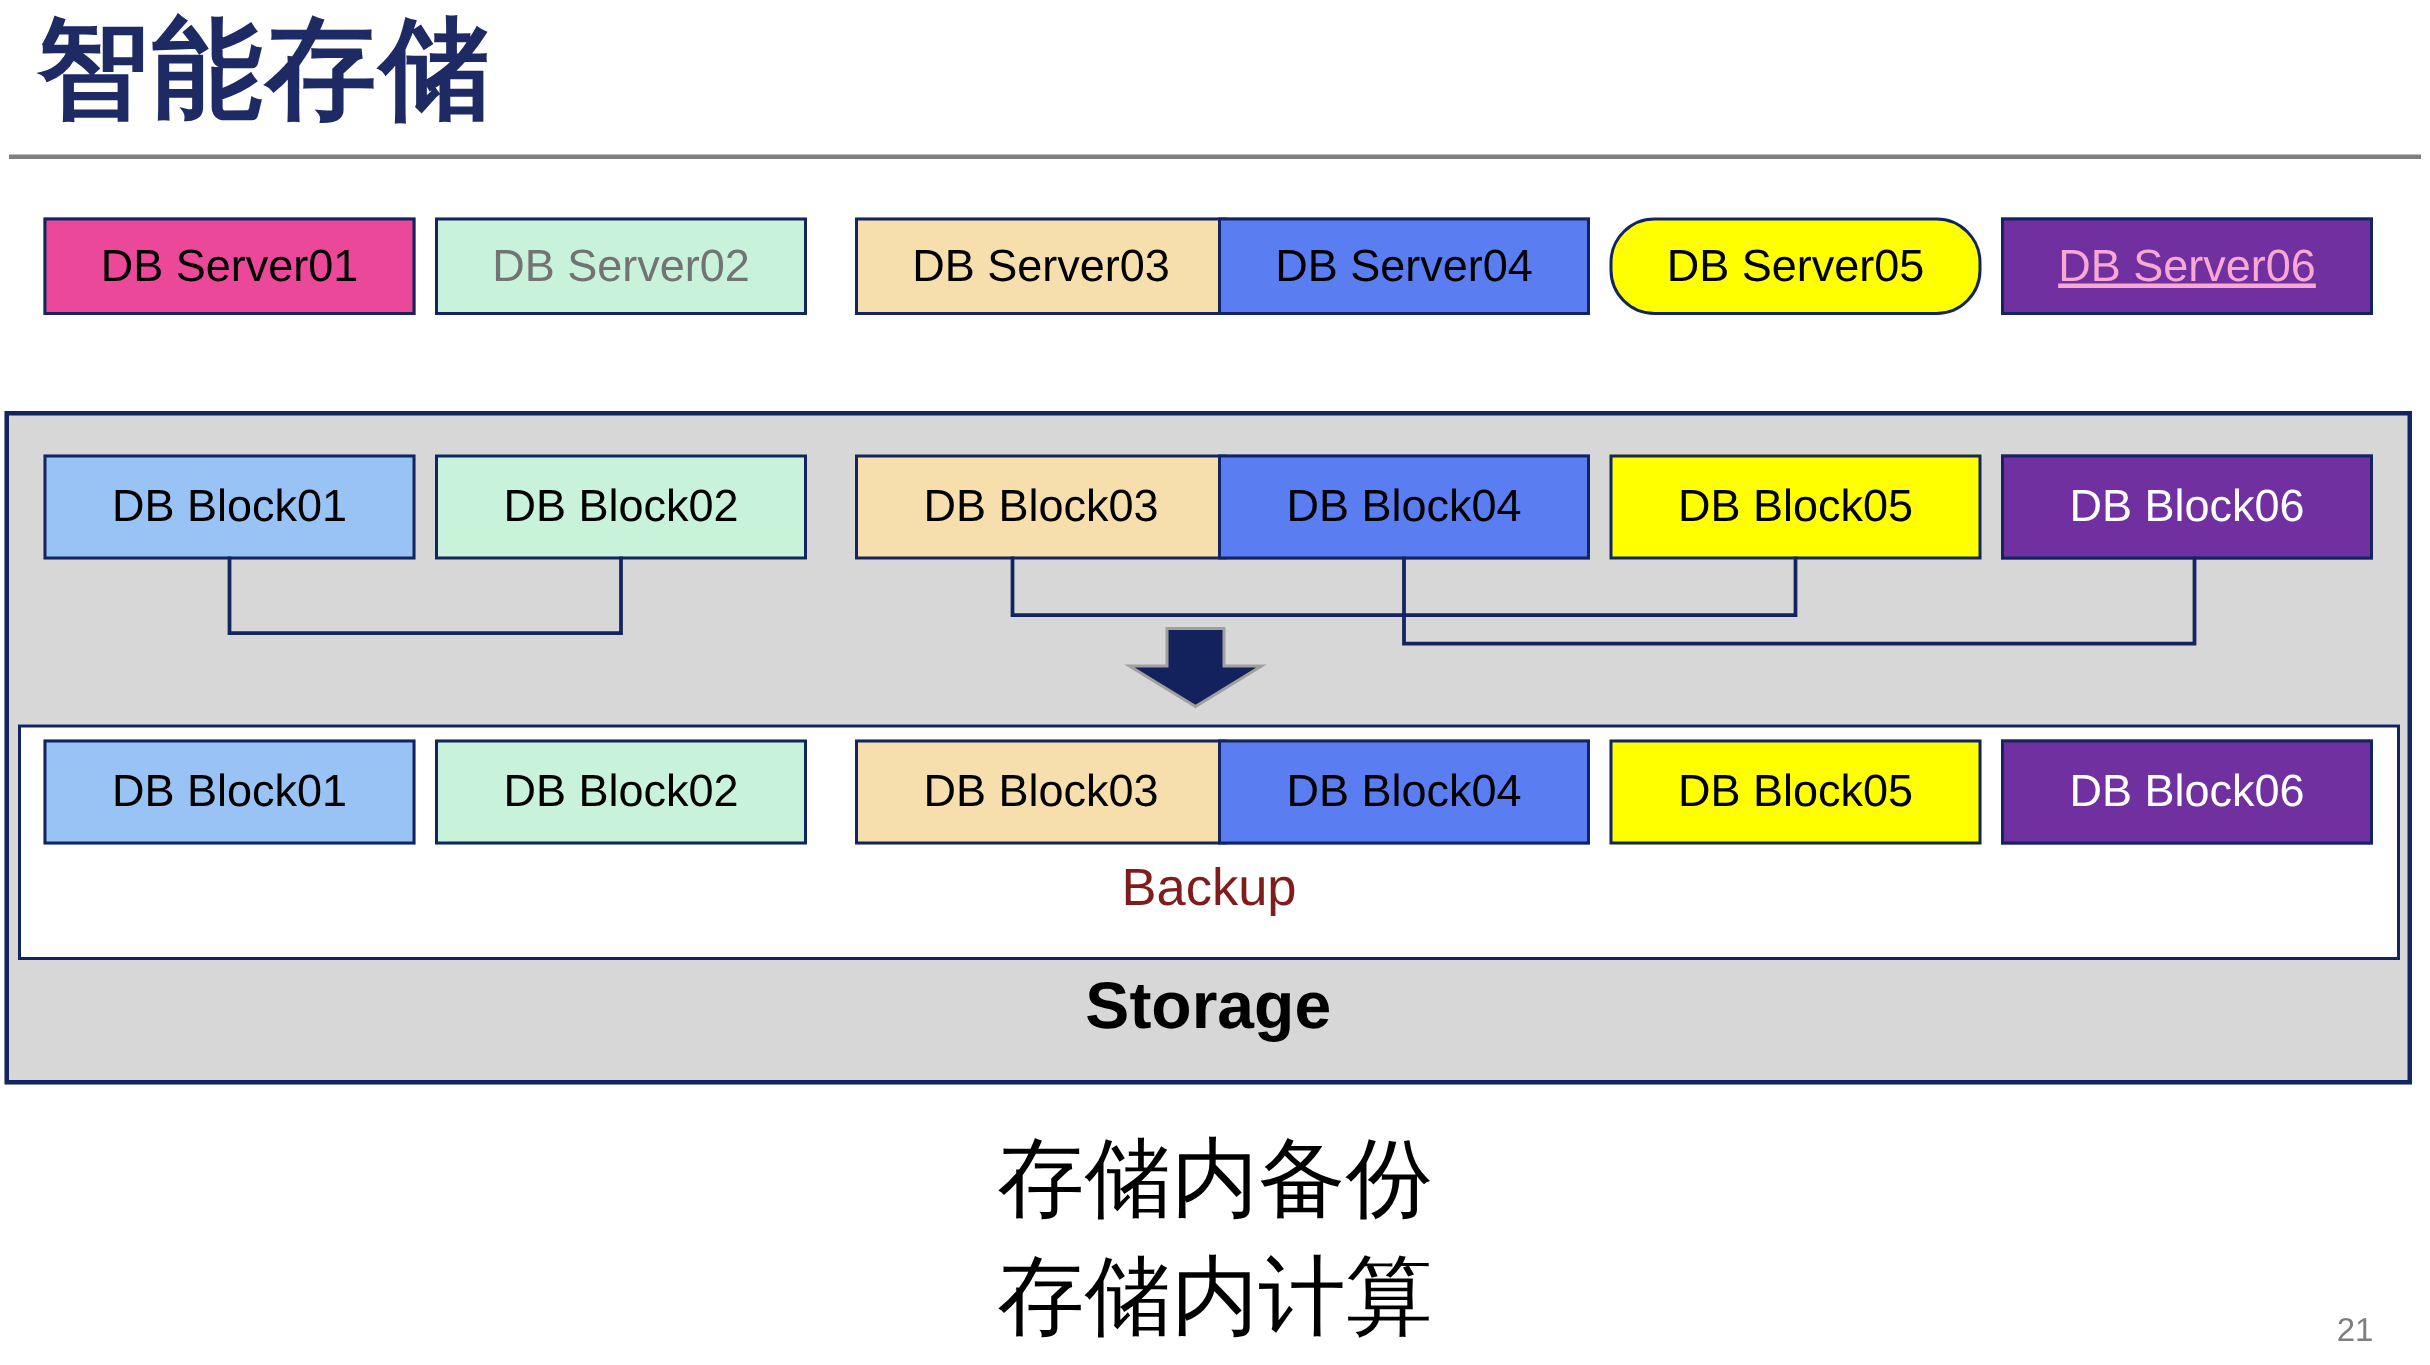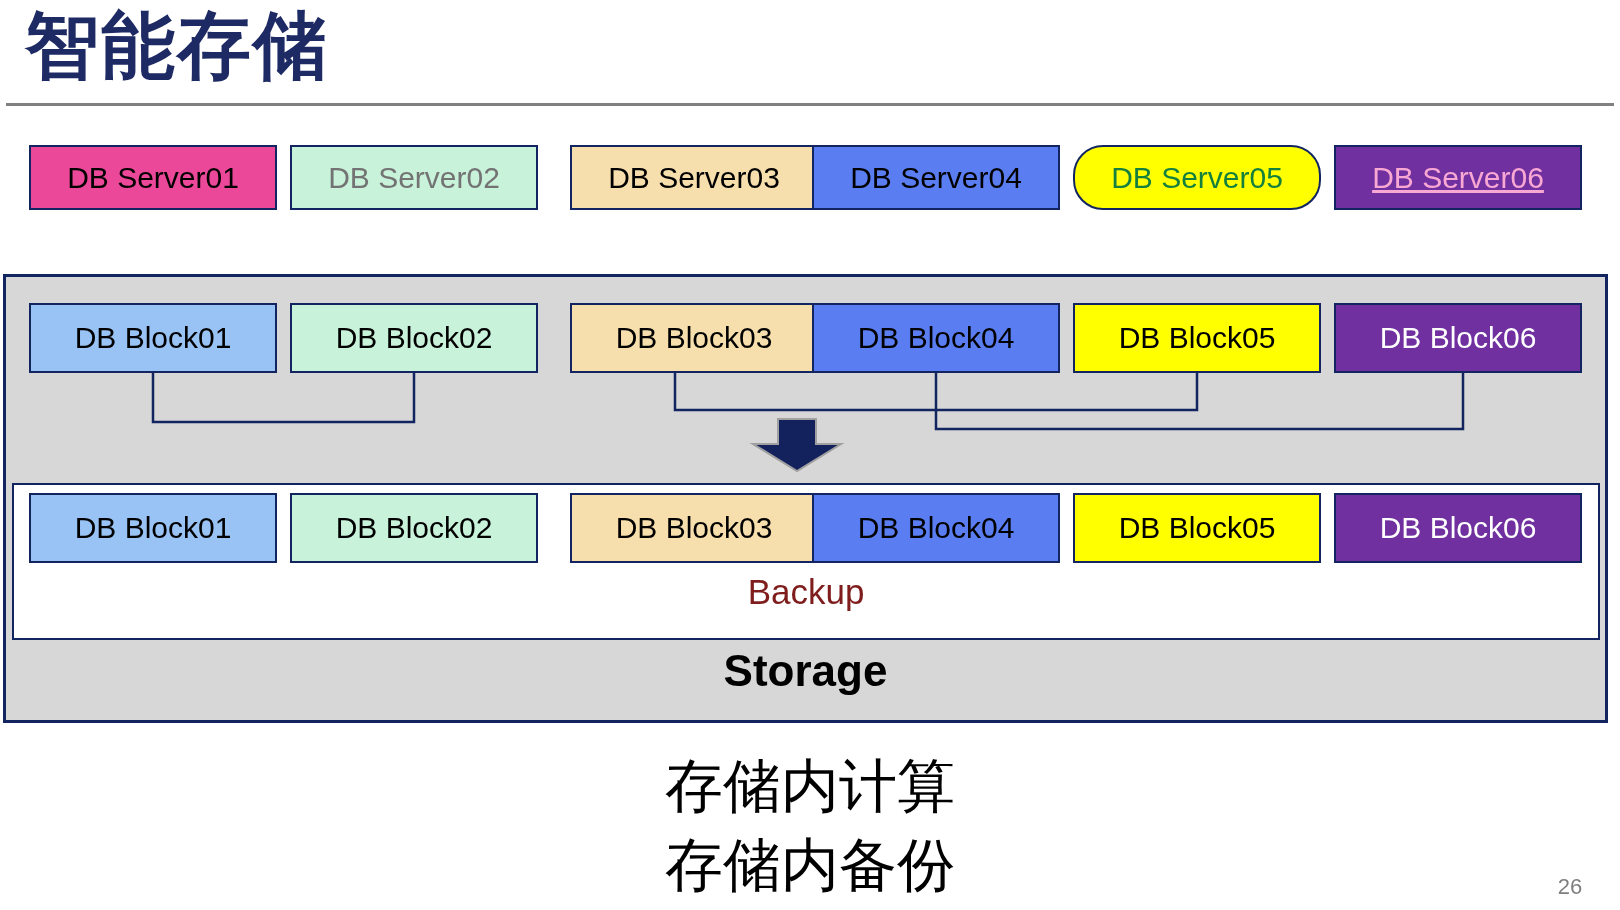--- a/index.html
+++ b/index.html
@@ -65,21 +65,21 @@
 
   <div class="slide-title" style="color: rgb(30, 42, 100);">智能存储</div>
 
   <div class="title-divider" style="background-color: rgb(128, 128, 128);"></div>
 
   <div class="row-servers">
     <div class="box c1" style="background-color: #ec4899; color: rgb(0, 0, 0);">DB Server01</div>
     <div class="box c2" style="background-color: rgb(200, 242, 218); color: #737373; text-align: center;">DB Server02</div>
     <div class="box c3" style="background-color: rgb(247, 223, 173); color: rgb(0, 0, 0);">DB Server03</div>
     <div class="box c4" style="background-color: rgb(90, 126, 242); color: #000000;">DB Server04</div>
-    <div class="box c5" style="background-color: rgb(255, 255, 0); color: #15803d; border-radius: 30px;">DB Server05</div>
+    <div class="box c5" style="background-color: rgb(255, 255, 0); color: #000000; border-radius: 30px;">DB Server05</div>
     <div class="box c6" style="background-color: rgb(112, 48, 160); color: #f9a8d4; text-decoration: underline;">DB Server06</div>
   </div>
 
   <div class="storage-container" style="background-color: rgb(215, 215, 215);"></div>
 
   <div class="row-blocks-top">
     <div class="box c1" style="background-color: rgb(153, 194, 245); color: rgb(0, 0, 0);">DB Block01</div>
     <div class="box c2" style="background-color: rgb(200, 242, 218); color: rgb(0, 0, 0);">DB Block02</div>
     <div class="box c3" style="background-color: rgb(247, 223, 173); color: rgb(0, 0, 0);">DB Block03</div>
     <div class="box c4" style="background-color: rgb(90, 126, 242); color: rgb(0, 0, 0);">DB Block04</div>
@@ -103,19 +103,19 @@
     <div class="box c4" style="background-color: rgb(90, 126, 242); color: rgb(0, 0, 0);">DB Block04</div>
     <div class="box c5" style="background-color: rgb(255, 255, 0); color: rgb(0, 0, 0);">DB Block05</div>
     <div class="box c6" style="background-color: rgb(112, 48, 160); color: rgb(255, 255, 255);">DB Block06</div>
   </div>
 
   <div class="backup-label">Backup</div>
 
   <div class="storage-label">Storage</div>
 
   <div class="caption">
+    <div>存储内备份</div>
     <div>存储内计算</div>
-    <div>存储内备份</div>
   </div>
 
-  <div class="page-number" style="color: rgb(127, 127, 127);">26</div>
+  <div class="page-number" style="color: rgb(127, 127, 127);">21</div>
 
 </div>
 
 </body></html>

